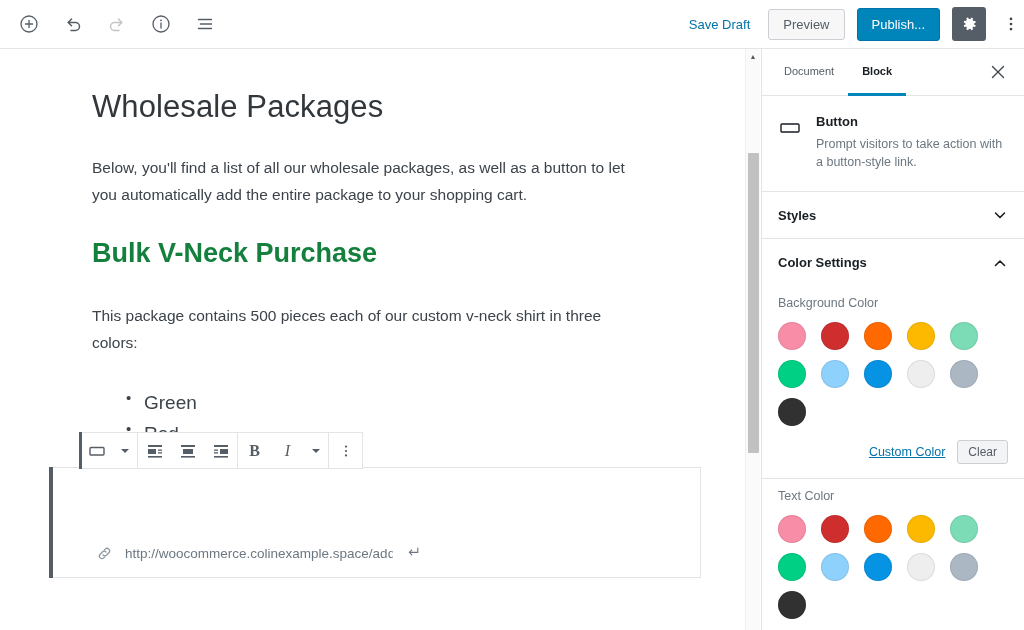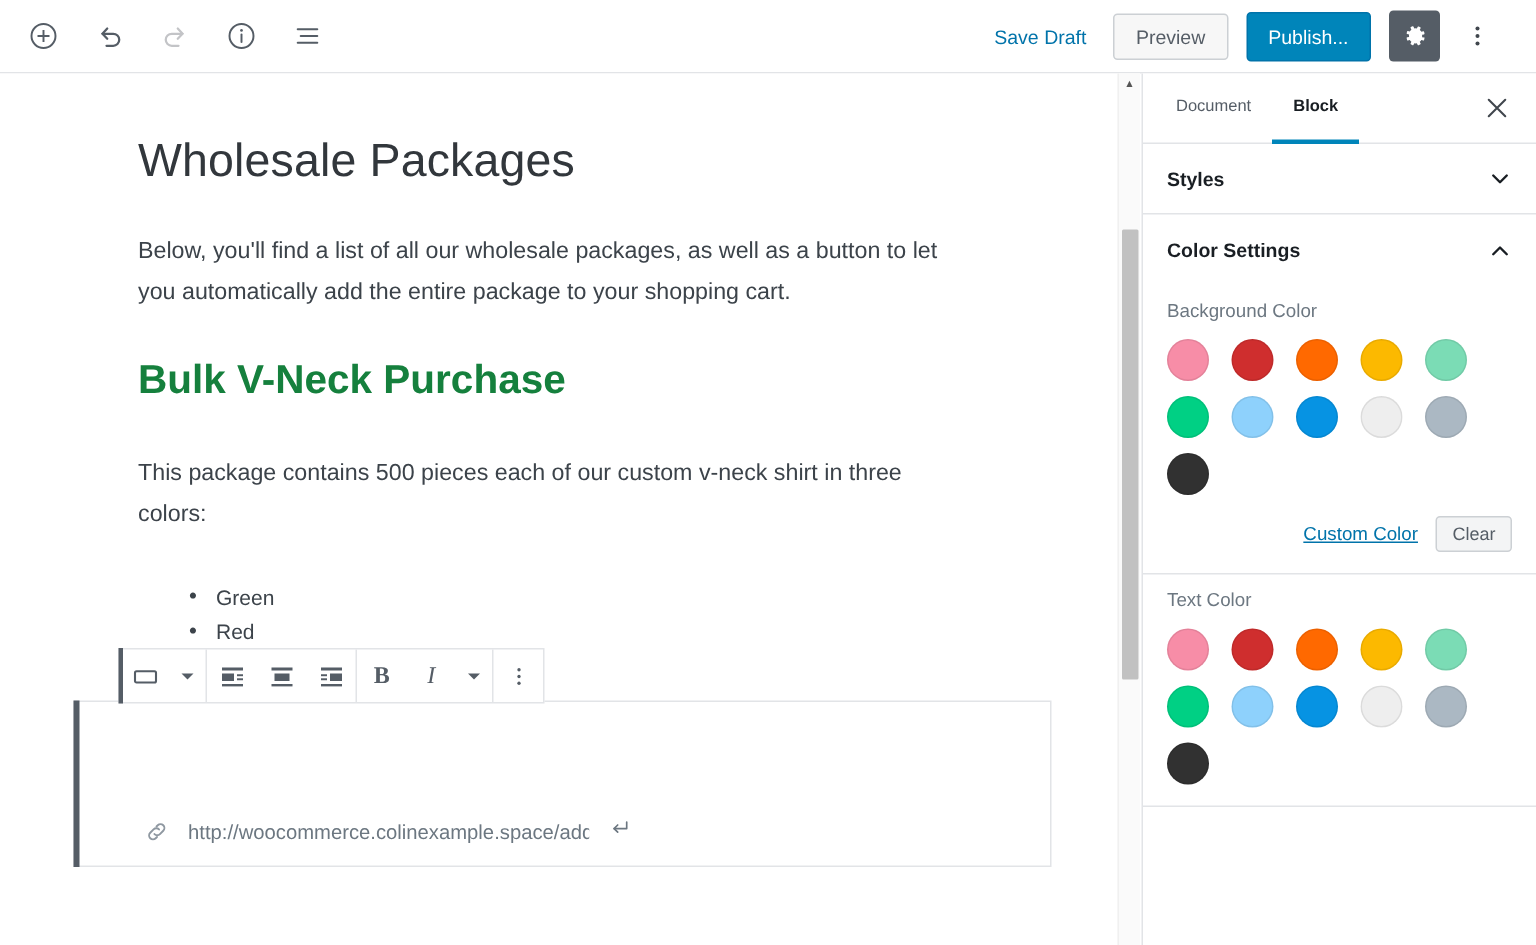--- a/index.html
+++ b/index.html
@@ -10,21 +10,21 @@
     overflow: hidden;
   }
 
   
   .topbar {
     position: absolute; top: 0; left: 0; width: 1024px; height: 49px;
     background: #fff; border-bottom: 1px solid #e2e4e7;
     display: flex; align-items: center;
   }
   .tb-left { display: flex; align-items: center; padding-left: 12px; gap: 10px; }
-  .tb-right { margin-left: auto; display: flex; align-items: center; padding-right: 26px; gap: 12px; }
+  .tb-right { margin-left: auto; display: flex; align-items: center; padding-right: 0; gap: 12px; }
   .ico-btn {
     width: 34px; height: 34px; display: flex; align-items: center; justify-content: center;
     color: #555d66; cursor: pointer; background: transparent; border: none;
   }
   .ico-btn.disabled { color: #c3c4c7; }
   .save-draft {
     color: #0073aa; font-size: 13px; cursor: pointer; padding: 4px 6px;
   }
   .btn-preview {
     font-size: 13px; color: #555d66; background: #f7f7f7;
@@ -55,21 +55,21 @@
   }
   p.para {
     font-size: 15.5px; line-height: 1.72; color: #3c434a; margin-bottom: 30px;
     max-width: 580px;
   }
   h2.sub-heading {
     font-size: 27px; font-weight: 700; color: #15803d; margin-bottom: 34px;
   }
   ul.color-list { list-style: none; margin: 0 0 4px 34px; }
   ul.color-list li {
-    font-size: 14px; color: #3c434a; line-height: 1.64; position: relative; padding-left: 18px;
+    font-size: 19px; color: #3c434a; line-height: 1.64; position: relative; padding-left: 18px;
   }
   ul.color-list li::before {
     content: "\2022"; position: absolute; left: 0; top: -1px; font-size: 15px; color: #3c434a;
   }
 
   
   .block-toolbar {
     position: absolute; left: 79px; top: 432px; height: 37px;
     background: #fff; border: 1px solid #e2e4e7;
     display: flex; align-items: stretch; z-index: 30;
@@ -336,20 +336,31 @@
   <div class="sb-tabs">
     <div class="sb-tab">Document</div>
     <div class="sb-tab active">Block</div>
     <div class="sb-close">
       <svg width="14" height="14" viewBox="0 0 14 14" fill="none" stroke="currentColor" stroke-width="1.4" stroke-linecap="round">
         <path d="M1.5 1.5l11 11M12.5 1.5l-11 11"></path>
       </svg>
     </div>
   </div>
 
+  <div class="blockcard">
+    <div class="bc-icon">
+      <svg width="24" height="24" viewBox="0 0 24 24" fill="none" stroke="currentColor" stroke-width="1.4">
+        <rect x="3" y="8" width="18" height="8" rx="1"></rect>
+      </svg>
+    </div>
+    <div>
+      <div class="bc-title">Button</div>
+      <div class="bc-desc">Prompt visitors to take action with a button-style link.</div>
+    </div>
+  </div>
 
   <div class="panel-head">
     <span>Styles</span>
     <span class="chev">
       <svg width="16" height="16" viewBox="0 0 16 16" fill="none" stroke="currentColor" stroke-width="1.6" stroke-linecap="round" stroke-linejoin="round">
           <path d="M3.5 6l4.5 4.5L12.5 6"></path>
         </svg>
     </span>
   </div>
 

